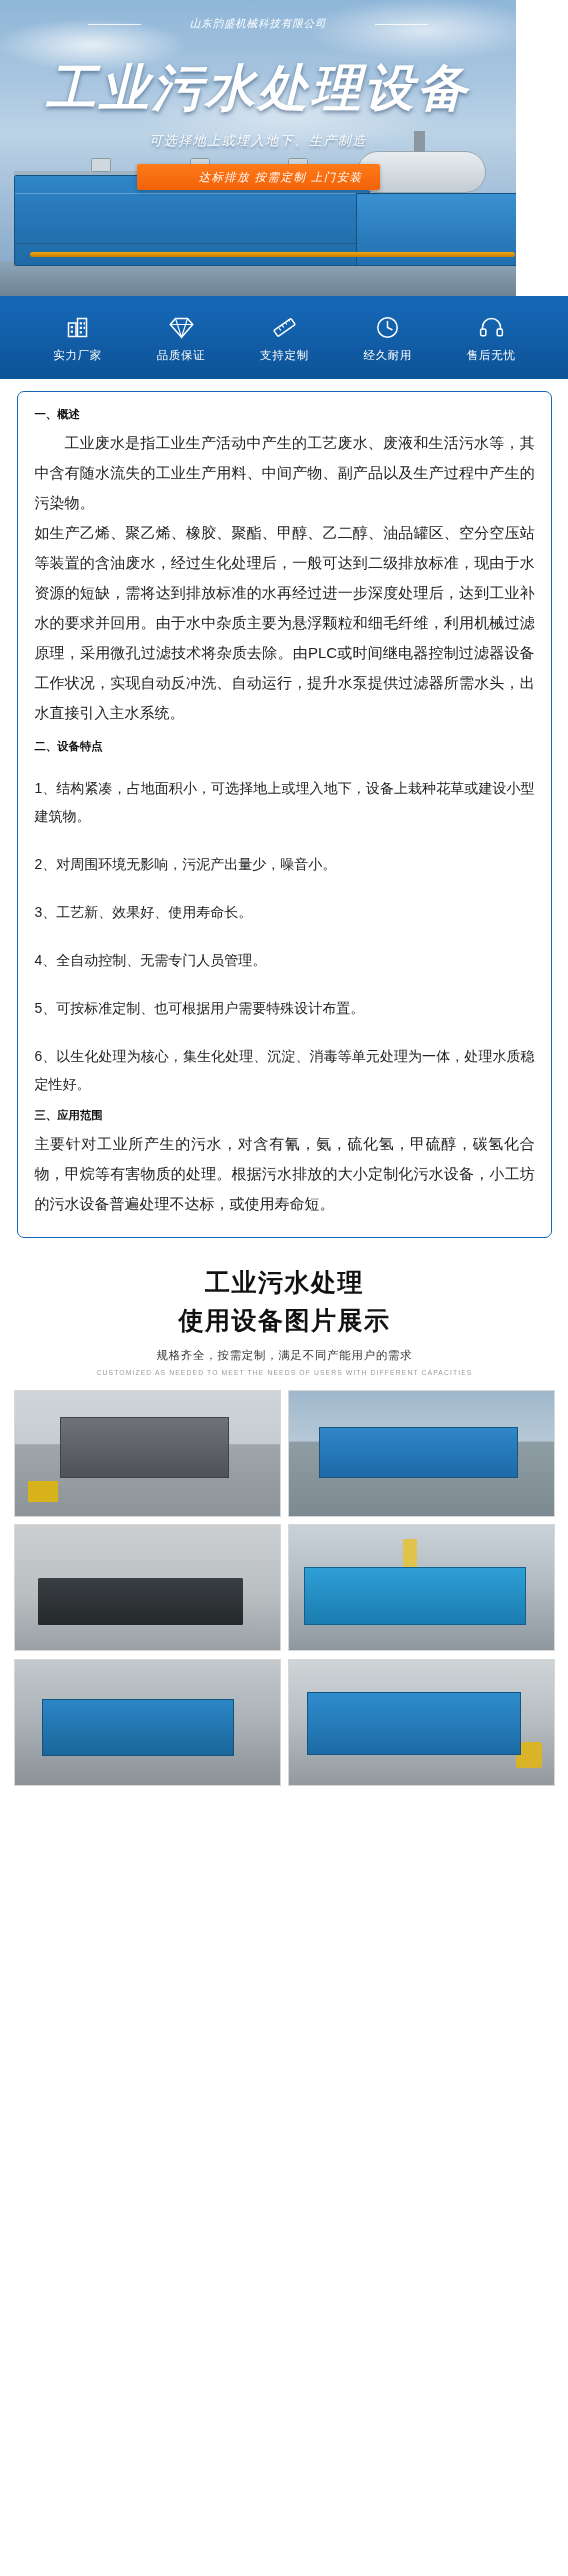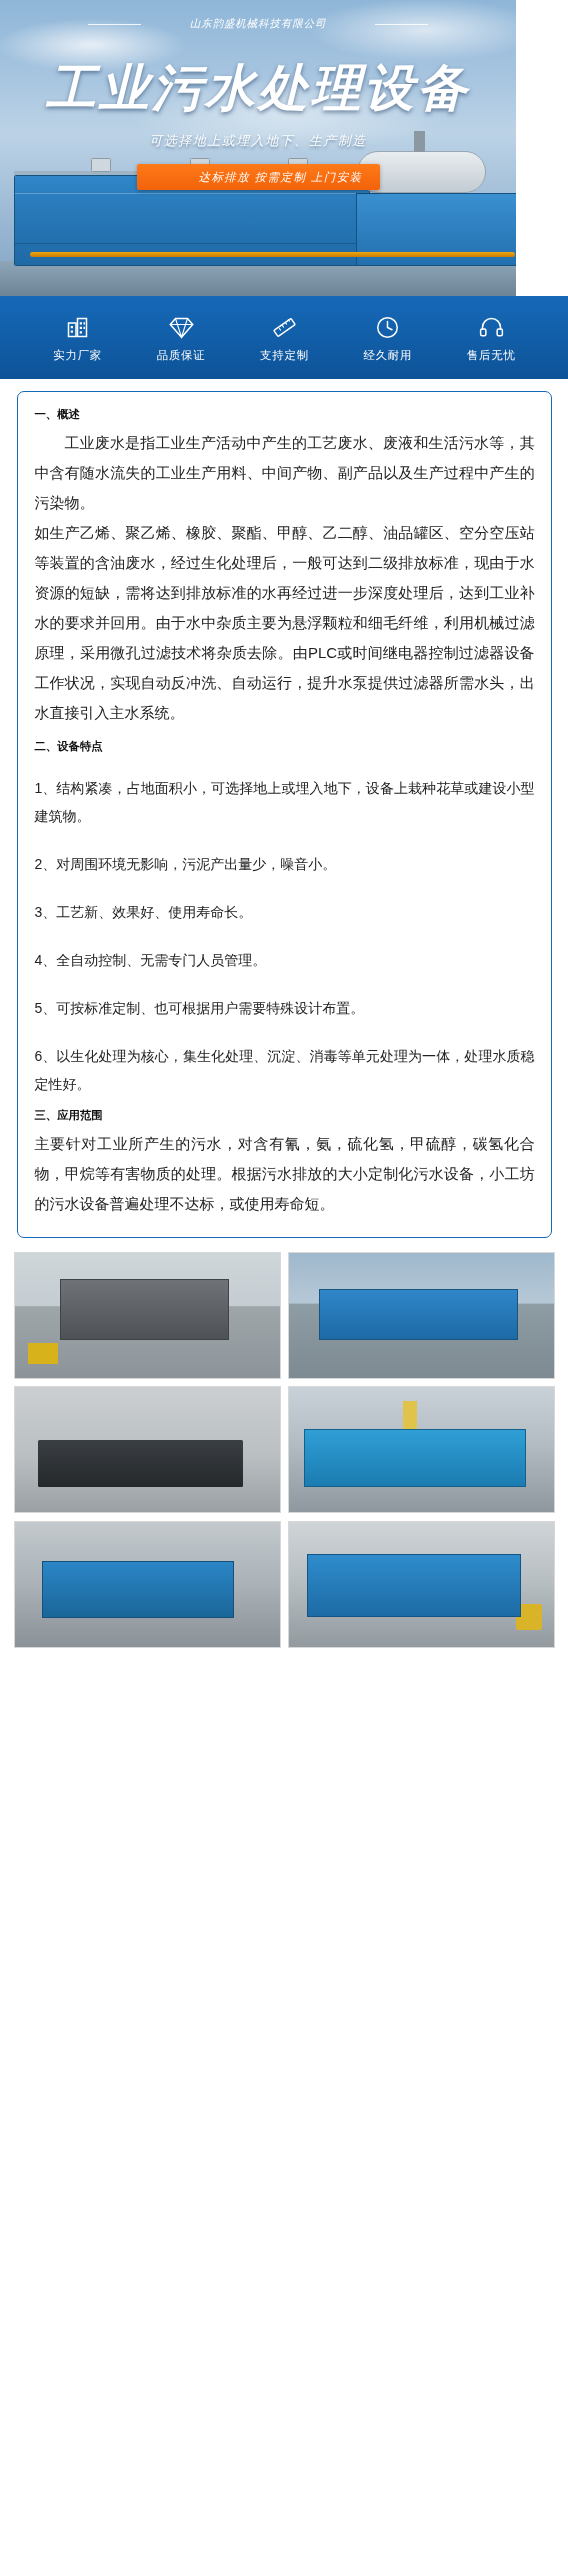--- a/index.html
+++ b/index.html
@@ -405,20 +405,26 @@
     <div class="info-li">2、对周围环境无影响，污泥产出量少，噪音小。</div>
     <div class="info-li">3、工艺新、效果好、使用寿命长。</div>
     <div class="info-li">4、全自动控制、无需专门人员管理。</div>
     <div class="info-li">5、可按标准定制、也可根据用户需要特殊设计布置。</div>
     <div class="info-li">6、以生化处理为核心，集生化处理、沉淀、消毒等单元处理为一体，处理水质稳定性好。</div>
 
     <div class="info-h">三、应用范围</div>
     <div class="info-p">主要针对工业所产生的污水，对含有氰，氨，硫化氢，甲硫醇，碳氢化合物，甲烷等有害物质的处理。根据污水排放的大小定制化污水设备，小工坊的污水设备普遍处理不达标，或使用寿命短。</div>
   </div>
 
+  <div class="gal-head">
+    <div class="gal-t1">工业污水处理</div>
+    <div class="gal-t2">使用设备图片展示</div>
+    <div class="gal-sub">规格齐全，按需定制，满足不同产能用户的需求</div>
+    <div class="gal-en">CUSTOMIZED AS NEEDED TO MEET THE NEEDS OF USERS WITH DIFFERENT CAPACITIES</div>
+  </div>
 
   <div class="gal-grid">
     <div class="gal-cell ph1"></div>
     <div class="gal-cell ph2"></div>
     <div class="gal-cell ph3"></div>
     <div class="gal-cell ph4"></div>
     <div class="gal-cell ph5"></div>
     <div class="gal-cell ph6"></div>
   </div>
 

